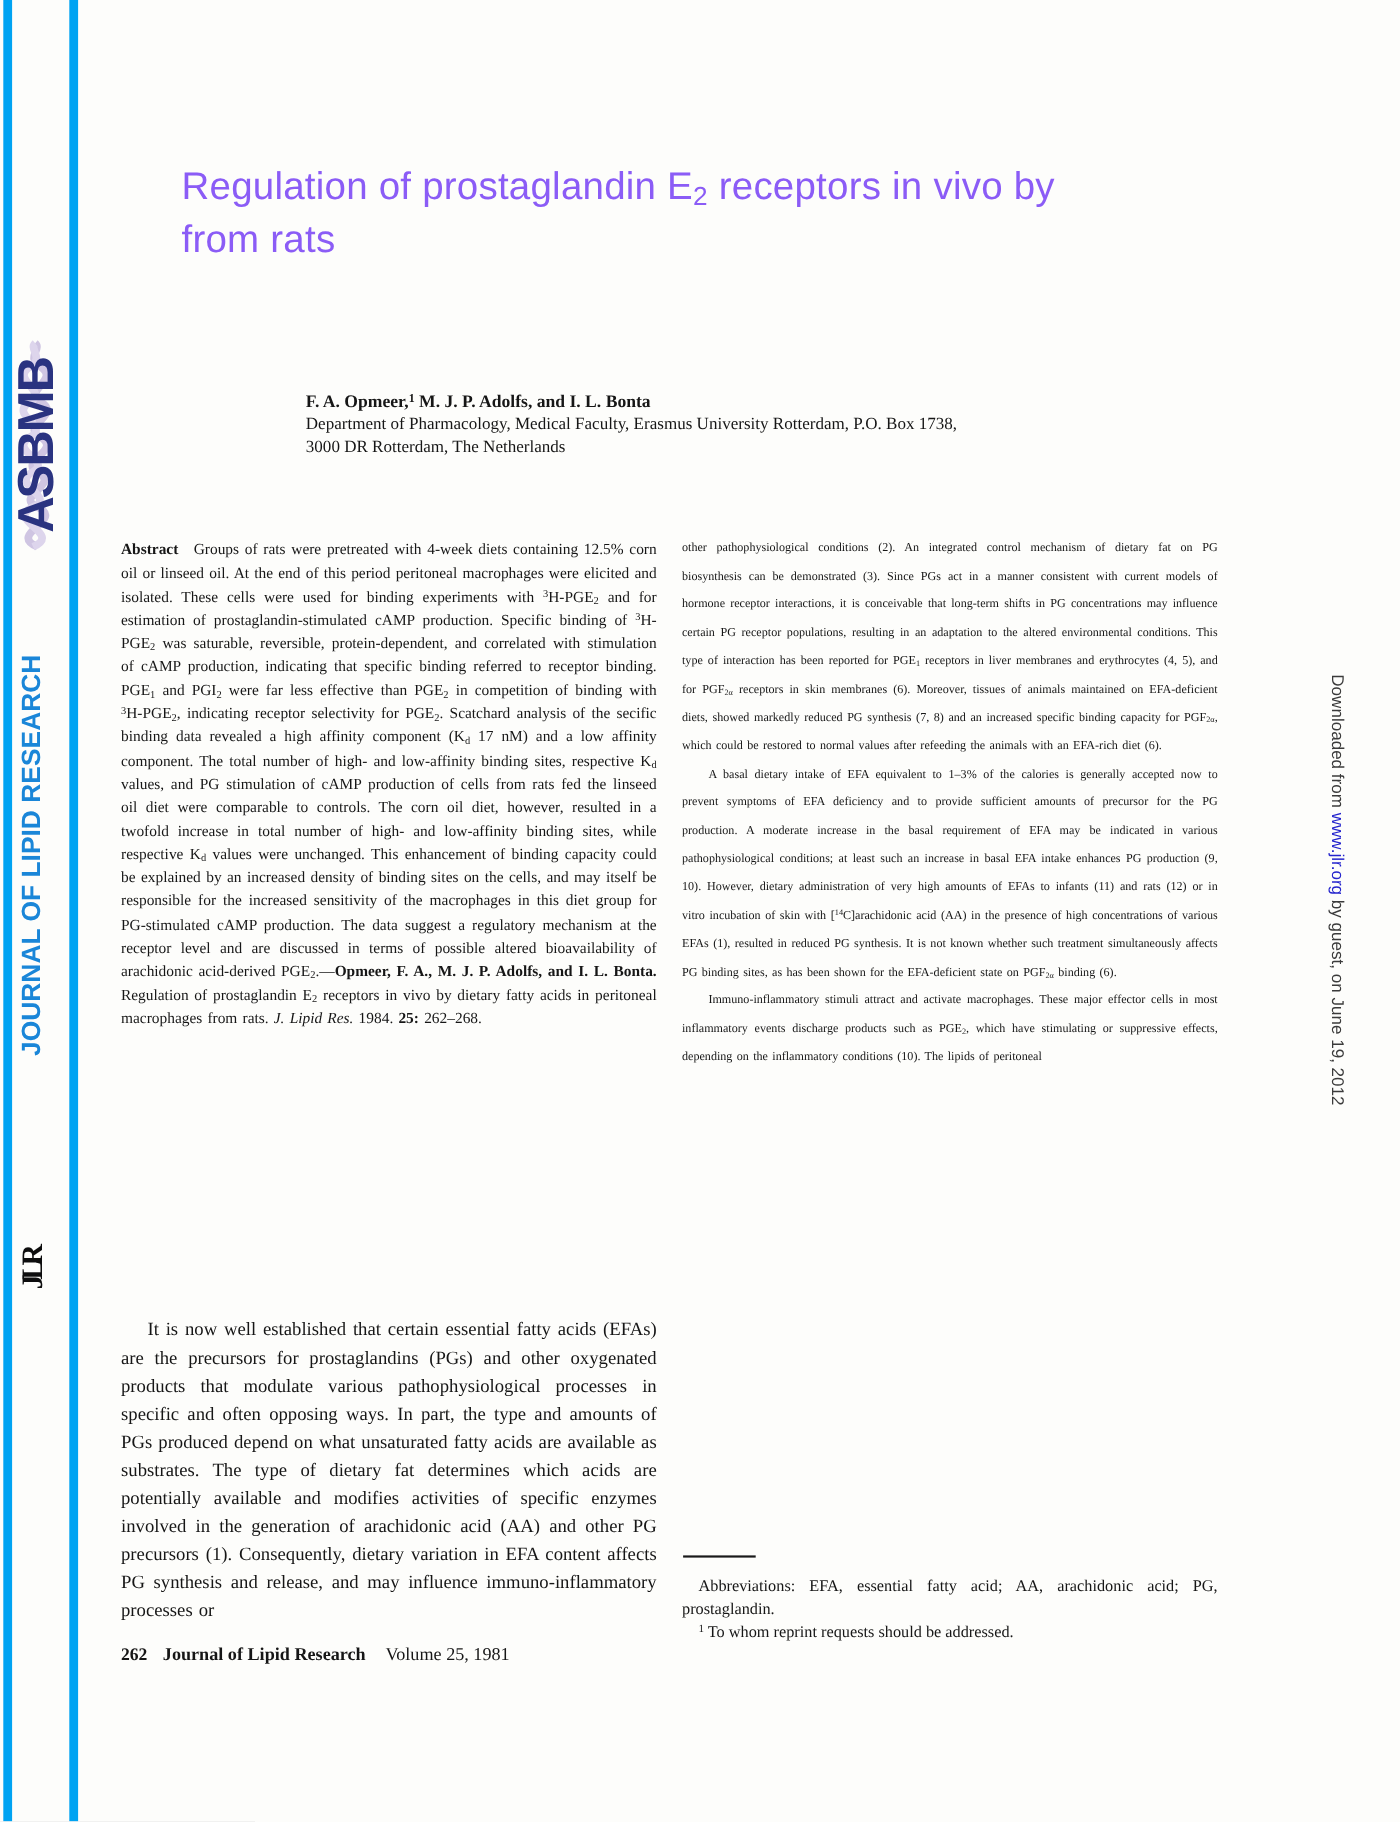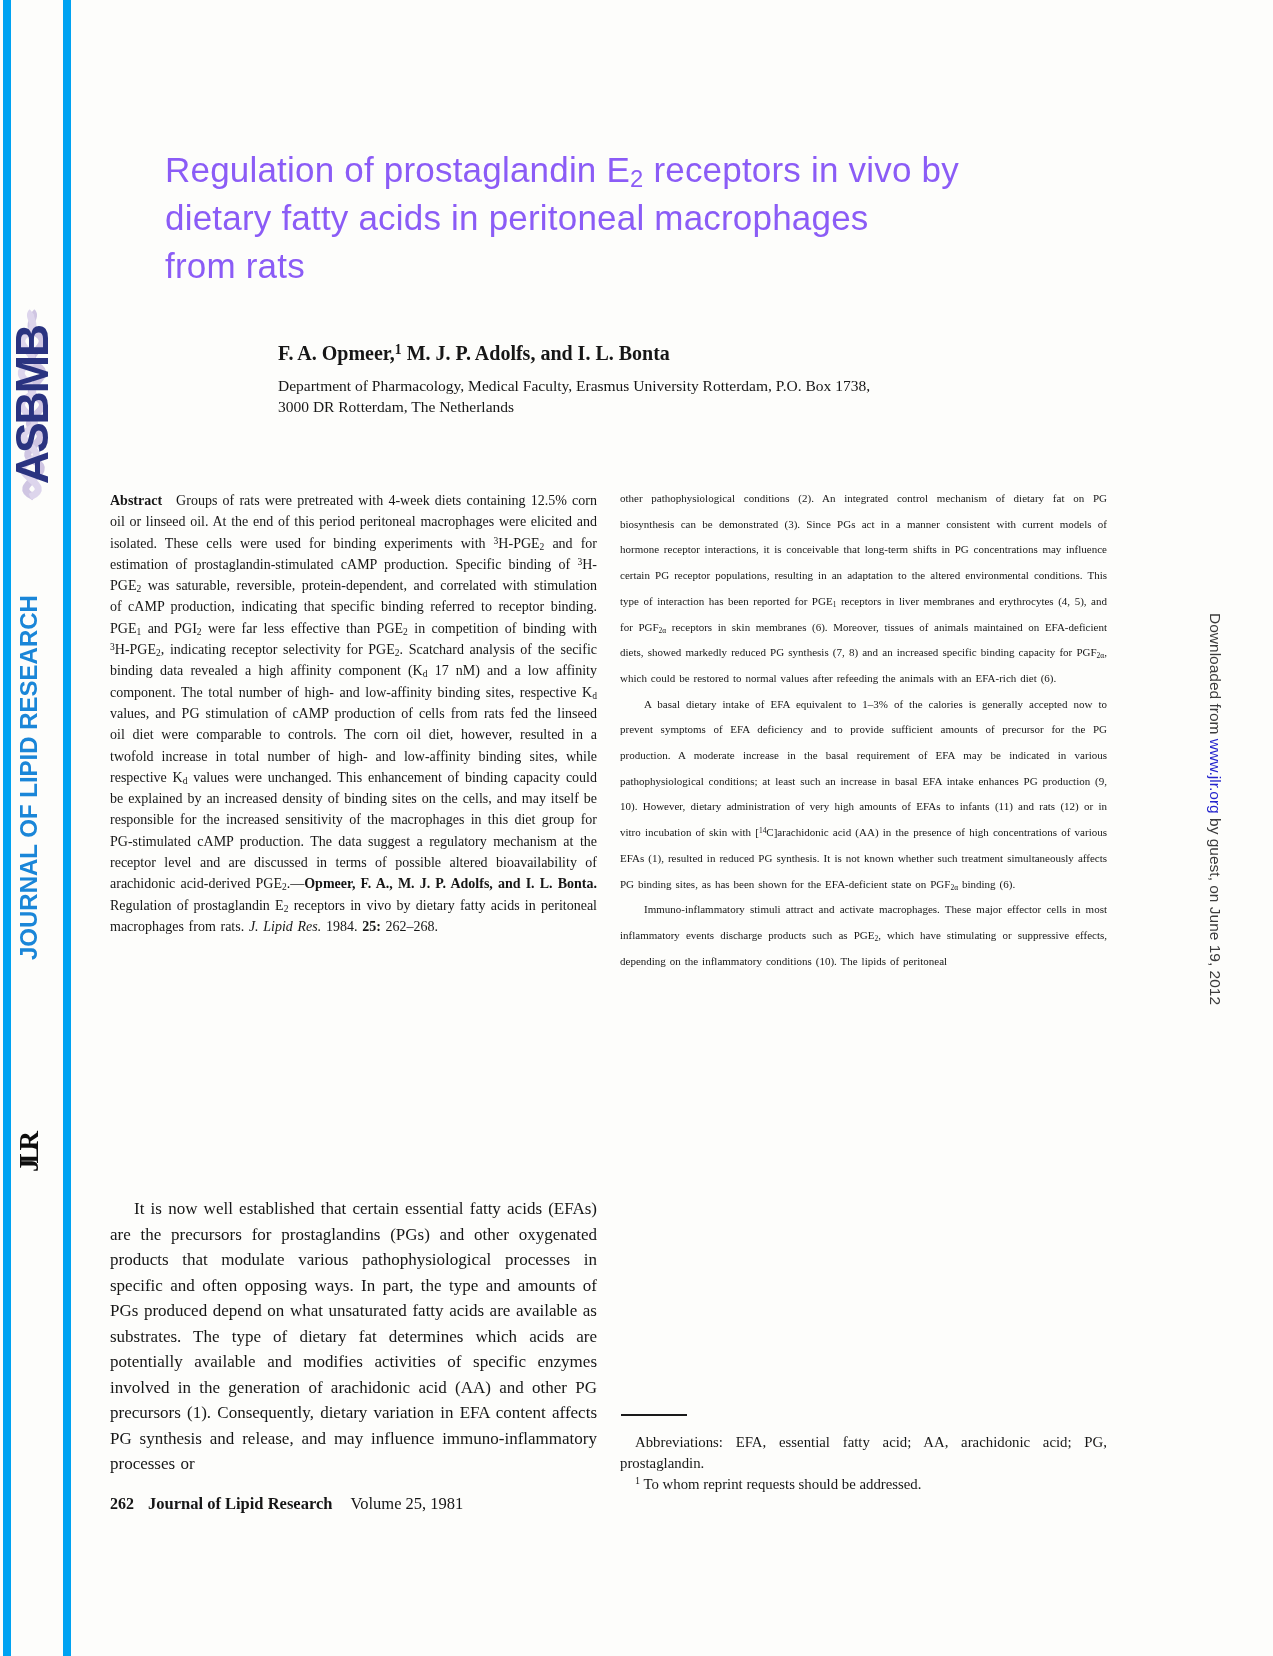--- a/index.html
+++ b/index.html
@@ -43,22 +43,22 @@
   }
   .wlink{color:#2424cd; text-decoration:none; cursor:pointer;}
 
   
   .title{
     position:absolute; left:165px; top:146px; width:950px; margin:0;
     font-family:"Liberation Sans", sans-serif; font-weight:400;
     font-size:35px; line-height:48px; color:#8b5cf6; letter-spacing:0.2px;
   }
   .byline{
-    position:absolute; left:278px; top:342px; width:700px;
-    font-size:20px; font-weight:bold;
+    position:absolute; left:278px; top:357px; width:700px;
+    font-size:16px; font-weight:bold;
   }
   .affil{
     position:absolute; left:278px; top:375px; width:760px;
     font-size:15.5px; line-height:21px;
   }
 
   
   .abstract{
     position:absolute; left:110px; top:490px; width:487px; margin:0;
     font-size:14px; line-height:21.3px; text-align:justify; word-spacing:1.2px;
@@ -121,21 +121,20 @@
   </div>
 
   <div class="watermark-wrap">
     <div class="watermark">
       <span>Downloaded from </span><a class="wlink">www.jlr.org</a><span> by guest, on June 19, 2012</span>
     </div>
   </div>
 
   <h1 class="title">
     <div><span>Regulation of prostaglandin E</span><sub>2</sub><span> receptors in vivo by</span></div>
-    <div><span>dietary fatty acids in peritoneal macrophages</span></div>
     <div><span>from rats</span></div>
   </h1>
 
   <div class="byline"><span class="b">F. A. Opmeer,</span><sup class="b">1</sup><span class="b"> M. J. P. Adolfs, and I. L. Bonta</span></div>
 
   <div class="affil">
     <div>Department of Pharmacology, Medical Faculty, Erasmus University Rotterdam, P.O. Box 1738,</div>
     <div>3000 DR Rotterdam, The Netherlands</div>
   </div>
 

